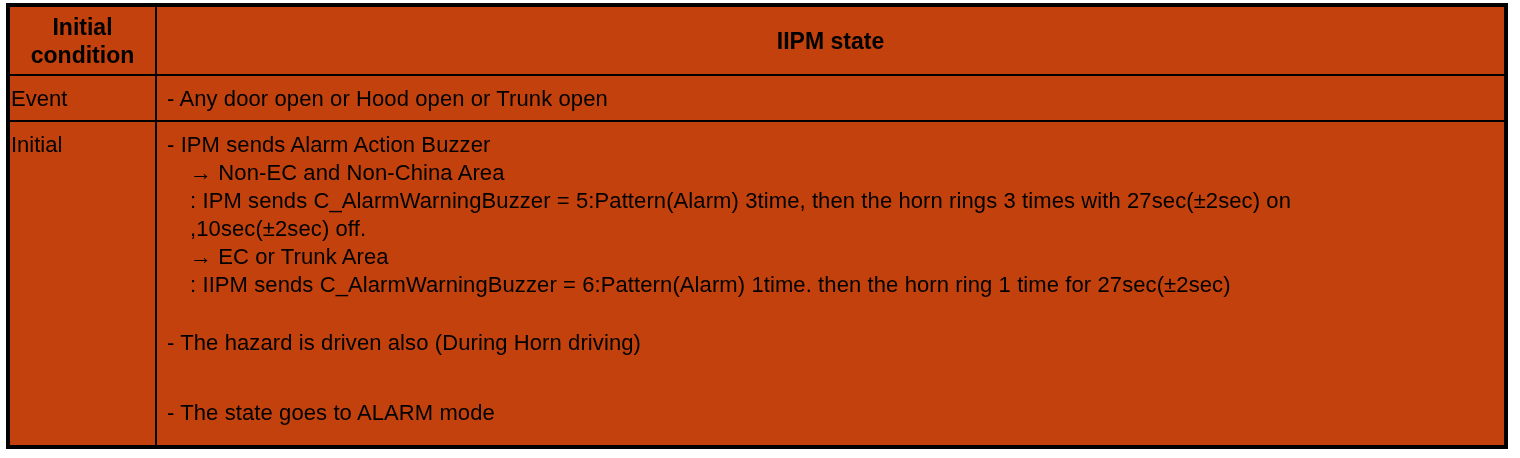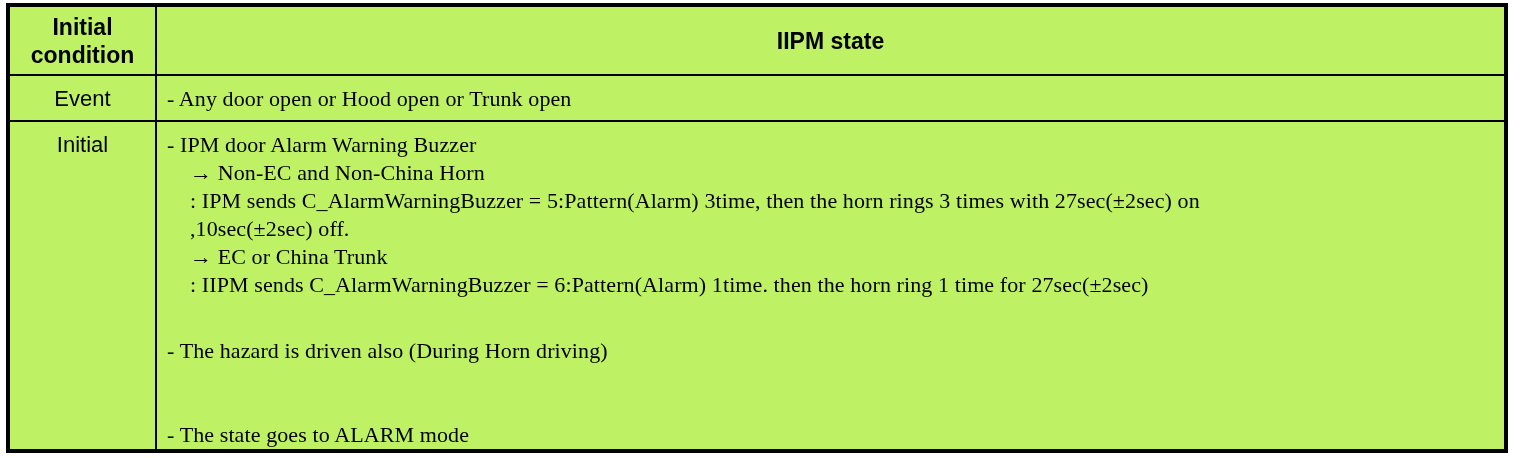--- a/index.html
+++ b/index.html
@@ -16,62 +16,60 @@
     color: #000000;
   }
   table.doc-table {
     position: absolute;
     left: 6px;
     top: 3px;
     width: 1502px;
     height: 446px;
     border-collapse: collapse;
     table-layout: fixed;
-    background: #bef264;
+    background: #c2410c;
   }
   table.doc-table, table.doc-table th, table.doc-table td {
     border: 2px solid #000000;
   }
   table.doc-table {
     border-width: 4px;
   }
   col.c1 { width: 148px; }
   th.hdr {
     font-weight: bold;
     font-size: 23px;
     line-height: 28px;
     text-align: center;
     vertical-align: middle;
     height: 70px;
     padding: 2px;
   }
   td.row-label {
     font-size: 22px;
     line-height: 28px;
-    text-align: center;
     vertical-align: top;
     padding-top: 9px;
   }
   tr.event-row td { height: 46px; }
   td.content-cell {
     vertical-align: top;
     padding: 9px 10px 0 10px;
     font-size: 22px;
     line-height: 28px;
-    font-family: Liberation Serif, serif;
   }
   .line {
     white-space: nowrap;
     letter-spacing: 0.1px;
   }
   .line.sub {
     padding-left: 23px;
   }
-  .line.gap-large { margin-top: 38px; }
-  .line.gap-med   { margin-top: 56px; }
+  .line.gap-large { margin-top: 30px; }
+  .line.gap-med   { margin-top: 42px; }
 </style>
 </head>
 <body>
 
 <table class="doc-table">
   <colgroup>
     <col class="c1">
     <col>
   </colgroup>
   <tbody>
@@ -81,24 +79,24 @@
     </tr>
     <tr class="event-row">
       <td class="row-label">Event</td>
       <td class="content-cell">
         <div class="line">- Any door open or Hood open or Trunk open</div>
       </td>
     </tr>
     <tr>
       <td class="row-label">Initial</td>
       <td class="content-cell">
-        <div class="line">- IPM door Alarm Warning Buzzer</div>
-        <div class="line sub">→ Non-EC and Non-China Horn</div>
+        <div class="line">- IPM sends Alarm Action Buzzer</div>
+        <div class="line sub">→ Non-EC and Non-China Area</div>
         <div class="line sub">: IPM sends C_AlarmWarningBuzzer = 5:Pattern(Alarm) 3time, then the horn rings 3 times with 27sec(±2sec) on</div>
         <div class="line sub">,10sec(±2sec) off.</div>
-        <div class="line sub">→ EC or China Trunk</div>
+        <div class="line sub">→ EC or Trunk Area</div>
         <div class="line sub">: IIPM sends C_AlarmWarningBuzzer = 6:Pattern(Alarm) 1time. then the horn ring 1 time for 27sec(±2sec)</div>
         <div class="line gap-large">- The hazard is driven also (During Horn driving)</div>
         <div class="line gap-med">- The state goes to ALARM mode</div>
       </td>
     </tr>
   </tbody>
 </table>
 
 </body></html>

